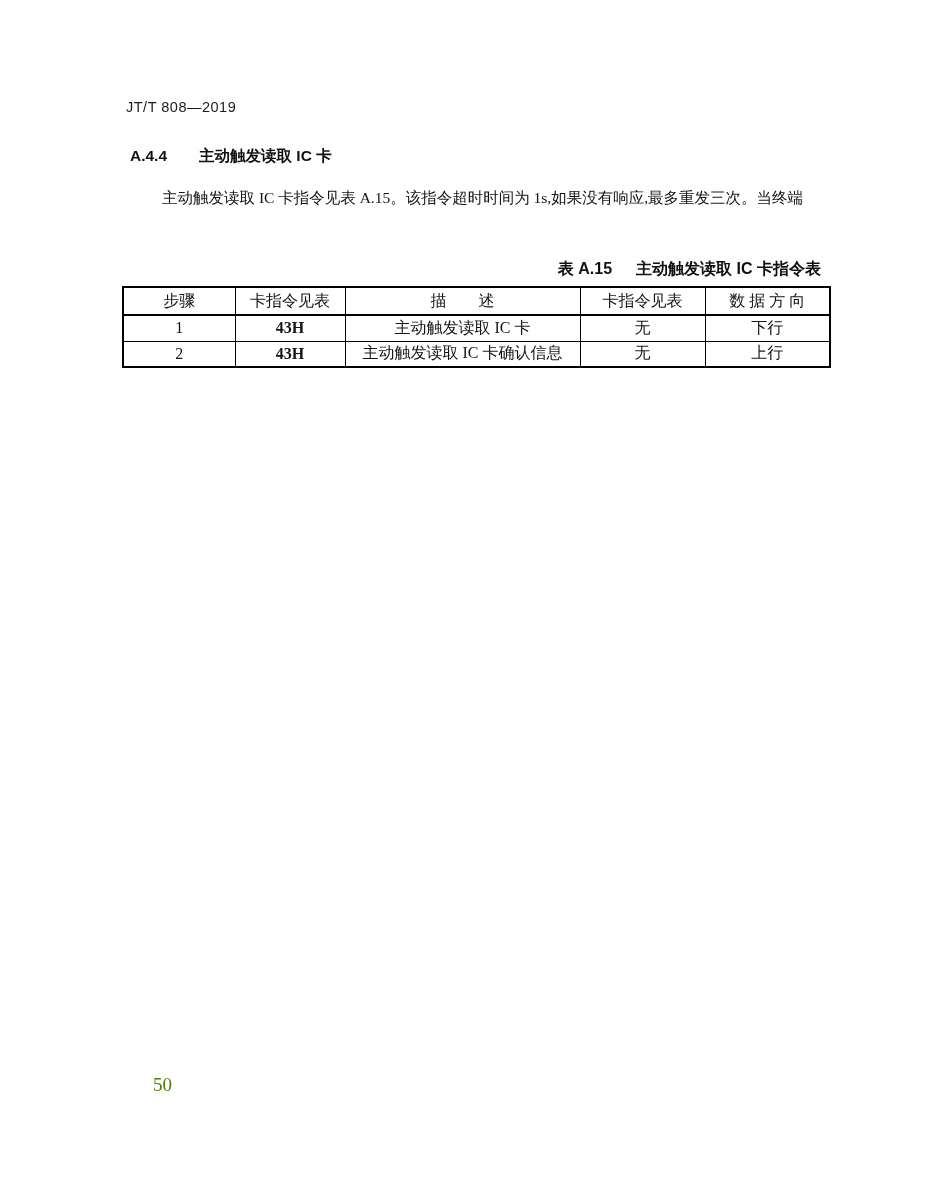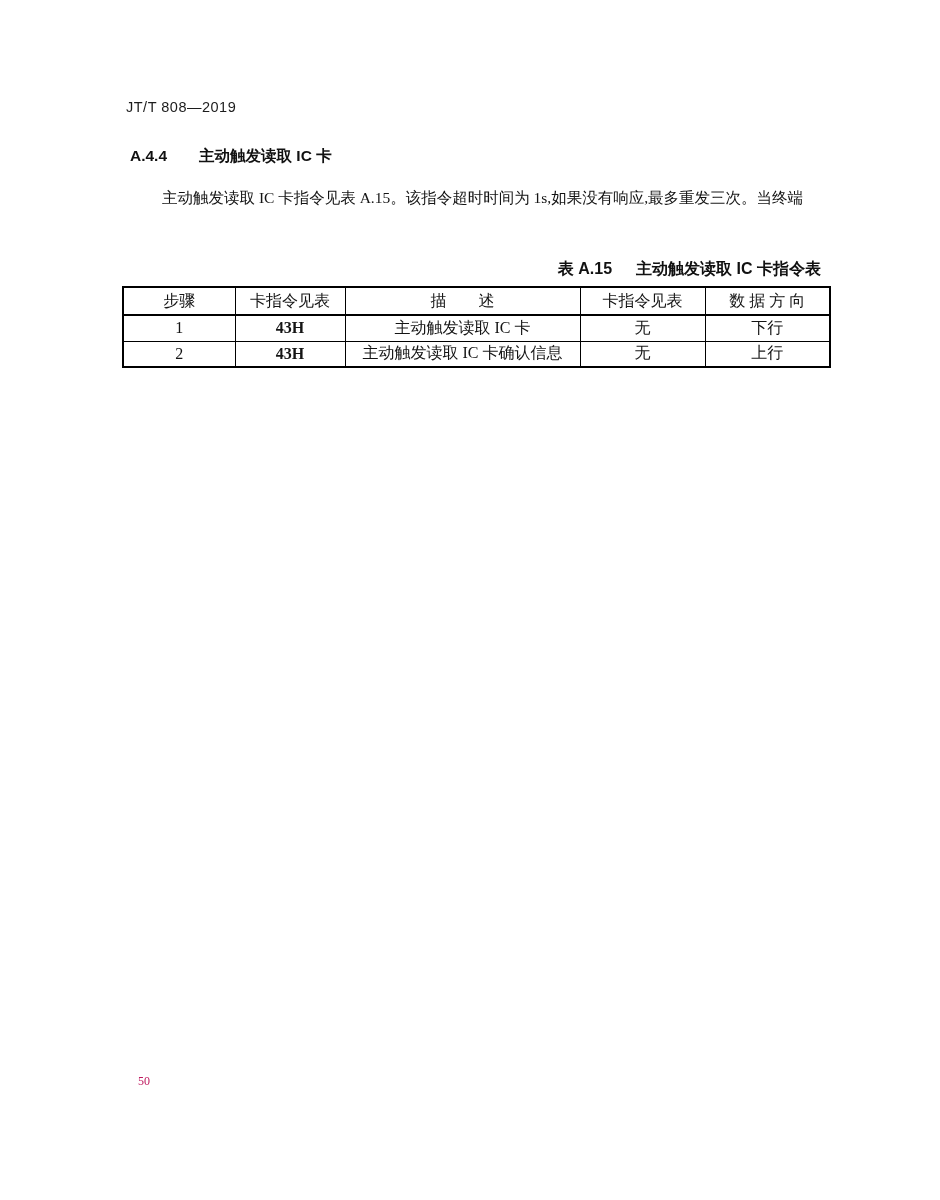--- a/index.html
+++ b/index.html
@@ -80,23 +80,23 @@
     white-space: nowrap;
     overflow: hidden;
   }
   .cmd-table thead th {
     border-bottom: 2px solid #000;
     height: 28px;
   }
   .cmd-table td.cmd-type { font-weight: bold; margin-top: 22px; }
   .page-number {
     position: absolute;
-    left: 130px; top: 1066px;
-    font-size: 12px;
-    color: #be185d;
+    left: 145px; top: 1066px;
+    font-size: 19px;
+    color: #4d7c0f;
   }
 </style>
 </head>
 <body>
 
 <div class="page">
 
   <div class="running-head">JT/T 808—2019</div>
 
   <div class="section-heading">

